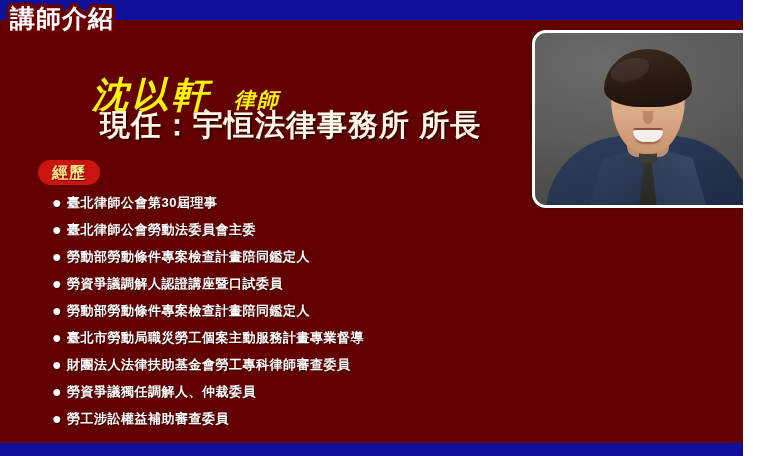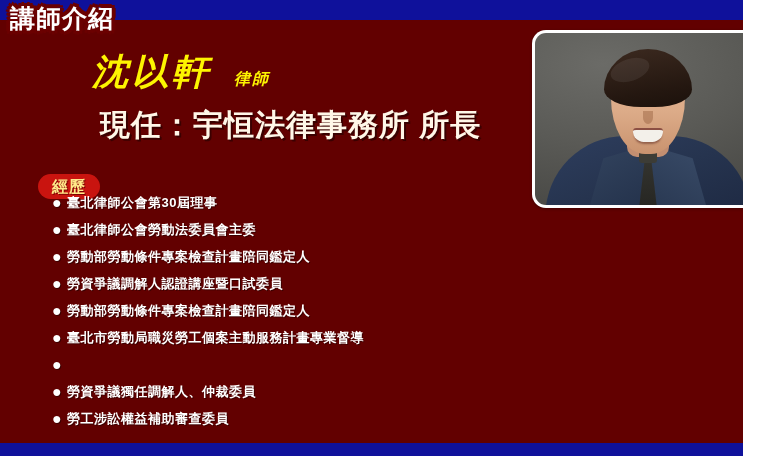--- a/index.html
+++ b/index.html
@@ -49,37 +49,37 @@
        0   -3px 0 #6b0000,  0    3px 0 #6b0000,
       -4px  0   0 #6b0000,  4px  0   0 #6b0000,
        0   -4px 0 #6b0000,  0    4px 0 #6b0000;
     white-space: nowrap;
   }
 
   
   .name-row {
     position: absolute;
     left: 92px;
-    top: 51px;
+    top: 74px;
     display: flex;
     align-items: baseline;
     white-space: nowrap;
   }
   .name-main {
     font-family: "DejaVu Serif", "Liberation Serif", serif;
     font-size: 36px;
     font-weight: bold;
     font-style: italic;
     color: #fdf400;
     letter-spacing: 4px;
     line-height: 40px;
   }
   .name-role {
     font-family: "DejaVu Serif", "Liberation Serif", serif;
-    font-size: 16px;
+    font-size: 21px;
     font-weight: bold;
     font-style: italic;
     color: #fdf400;
     letter-spacing: 2px;
     margin-left: 22px;
     line-height: 40px;
   }
   .position-line {
     position: absolute;
     left: 100px;
@@ -89,21 +89,21 @@
     letter-spacing: 1px;
     color: #fff7e8;
     white-space: nowrap;
     text-shadow: 2px 2px 0 #3a0000, 1px 1px 0 #3a0000;
   }
 
   
   .exp-badge {
     position: absolute;
     left: 38px;
-    top: 174px;
+    top: 160px;
     width: 62px;
     height: 25px;
     border-radius: 13px;
     background: #c9140f;
     display: flex;
     align-items: center;
     justify-content: center;
   }
   .exp-badge-label {
     font-size: 16px;
@@ -357,20 +357,21 @@
     <li class="exp-item">
       <span class="exp-bullet">●</span>
       <span class="exp-text">勞動部勞動條件專案檢查計畫陪同鑑定人</span>
     </li>
     <li class="exp-item">
       <span class="exp-bullet">●</span>
       <span class="exp-text">臺北市勞動局職災勞工個案主動服務計畫專業督導</span>
     </li>
     <li class="exp-item">
       <span class="exp-bullet">●</span>
+      <span class="exp-text">財團法人法律扶助基金會勞工專科律師審查委員</span>
     </li>
     <li class="exp-item">
       <span class="exp-bullet">●</span>
       <span class="exp-text">勞資爭議獨任調解人、仲裁委員</span>
     </li>
     <li class="exp-item">
       <span class="exp-bullet">●</span>
       <span class="exp-text">勞工涉訟權益補助審查委員</span>
     </li>
   </ul>

